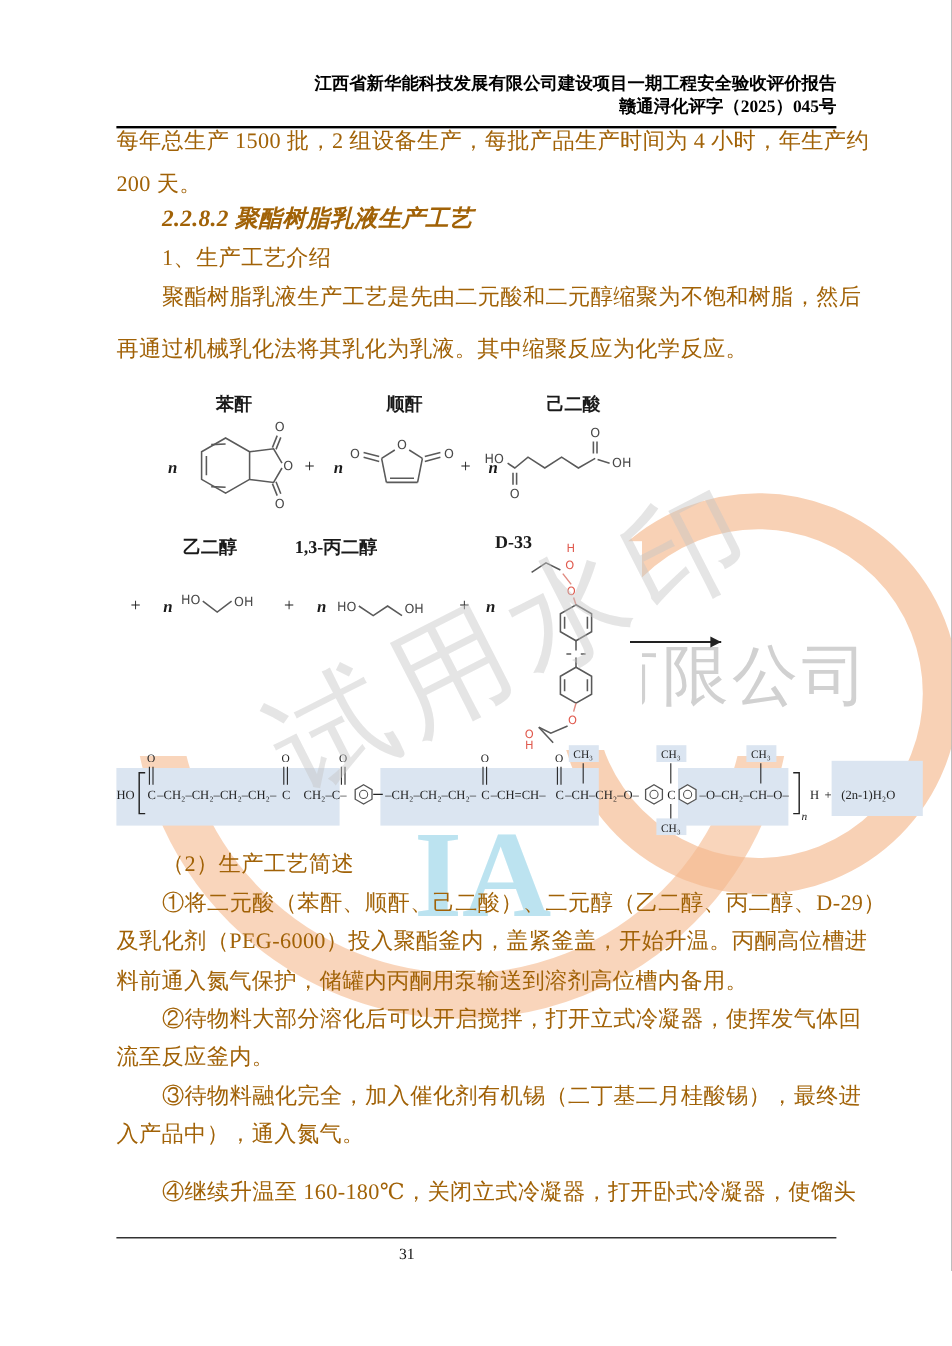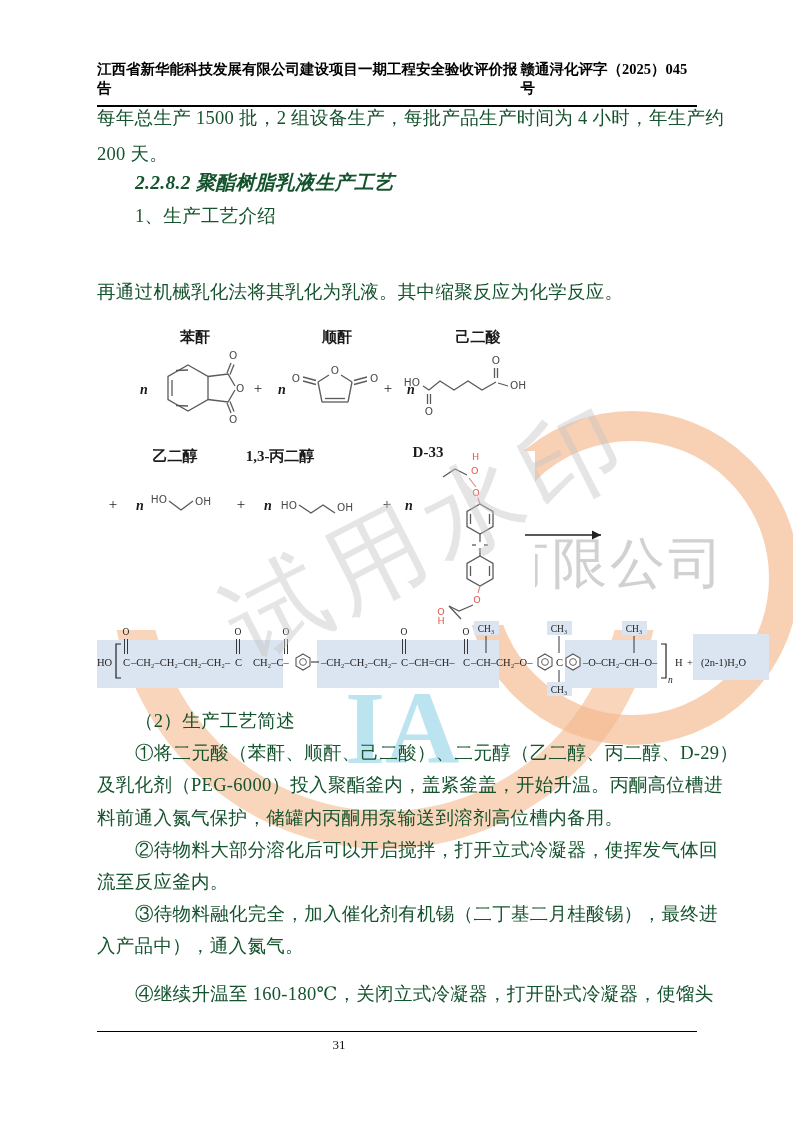--- a/index.html
+++ b/index.html
@@ -6,26 +6,26 @@
   .page{
     position:relative;width:793px;height:1122px;background:#ffffff;
     margin:0 auto;overflow:hidden;
     font-family:"Liberation Serif","DejaVu Serif",serif;color:#111;
   }
   
   .header{
     position:absolute;top:60px;left:97px;width:600px;z-index:1;
     display:flex;justify-content:space-between;align-items:flex-end;
     font-size:14.5px;font-weight:bold;color:#000;
-    border-bottom:2px solid #000;padding-bottom:7px;
+    border-bottom:2px solid #000;padding-bottom:7px;flex-direction:column;
   }
   
   .line{
     position:absolute;z-index:1;font-size:18.5px;line-height:24px;
-    white-space:nowrap;color:#14532d;letter-spacing:0.3px;
+    white-space:nowrap;color:#a16207;letter-spacing:0.3px;
   }
   .line.bold{font-weight:bold;font-size:19.5px;font-style:italic;}
   
   .fig{position:absolute;z-index:1;}
   
   .wm-under{position:absolute;left:0;top:0;z-index:0;pointer-events:none;}
   .wm-over{position:absolute;left:0;top:0;z-index:2;pointer-events:none;}
   
   .footer-rule{position:absolute;left:97px;width:600px;top:1031px;border-top:1.5px solid #000;z-index:1;}
   .page-number{position:absolute;left:0;width:678px;top:1037px;text-align:center;font-size:13px;z-index:1;}
@@ -59,20 +59,21 @@
 
   <div class="header">
     <span>江西省新华能科技发展有限公司建设项目一期工程安全验收评价报告</span>
     <span>赣通浔化评字（2025）045号</span>
   </div>
 
   <div class="line" style="top:106px;left:97px">每年总生产 1500 批，2 组设备生产，每批产品生产时间为 4 小时，年生产约</div>
   <div class="line" style="top:142px;left:97px">200 天。</div>
   <div class="line bold" style="top:171px;left:135px">2.2.8.2 聚酯树脂乳液生产工艺</div>
   <div class="line" style="top:204px;left:135px">1、生产工艺介绍</div>
+  <div class="line" style="top:236px;left:135px">聚酯树脂乳液生产工艺是先由二元酸和二元醇缩聚为不饱和树脂，然后</div>
   <div class="line" style="top:280px;left:97px">再通过机械乳化法将其乳化为乳液。其中缩聚反应为化学反应。</div>
   <div class="line" style="top:709px;left:135px">（2）生产工艺简述</div>
   <div class="line" style="top:741px;left:135px">①将二元酸（苯酐、顺酐、己二酸）、二元醇（乙二醇、丙二醇、D-29）</div>
   <div class="line" style="top:773px;left:97px">及乳化剂（PEG-6000）投入聚酯釜内，盖紧釜盖，开始升温。丙酮高位槽进</div>
   <div class="line" style="top:838px;left:135px">②待物料大部分溶化后可以开启搅拌，打开立式冷凝器，使挥发气体回</div>
   <div class="line" style="top:806px;left:97px">料前通入氮气保护，储罐内丙酮用泵输送到溶剂高位槽内备用。</div>
   <div class="line" style="top:870px;left:97px">流至反应釜内。</div>
   <div class="line" style="top:934px;left:97px">入产品中），通入氮气。</div>
   <div class="line" style="top:902px;left:135px">③待物料融化完全，加入催化剂有机锡（二丁基二月桂酸锡），最终进</div>
   <div class="line" style="top:982px;left:135px">④继续升温至 160-180℃，关闭立式冷凝器，打开卧式冷凝器，使馏头</div>

